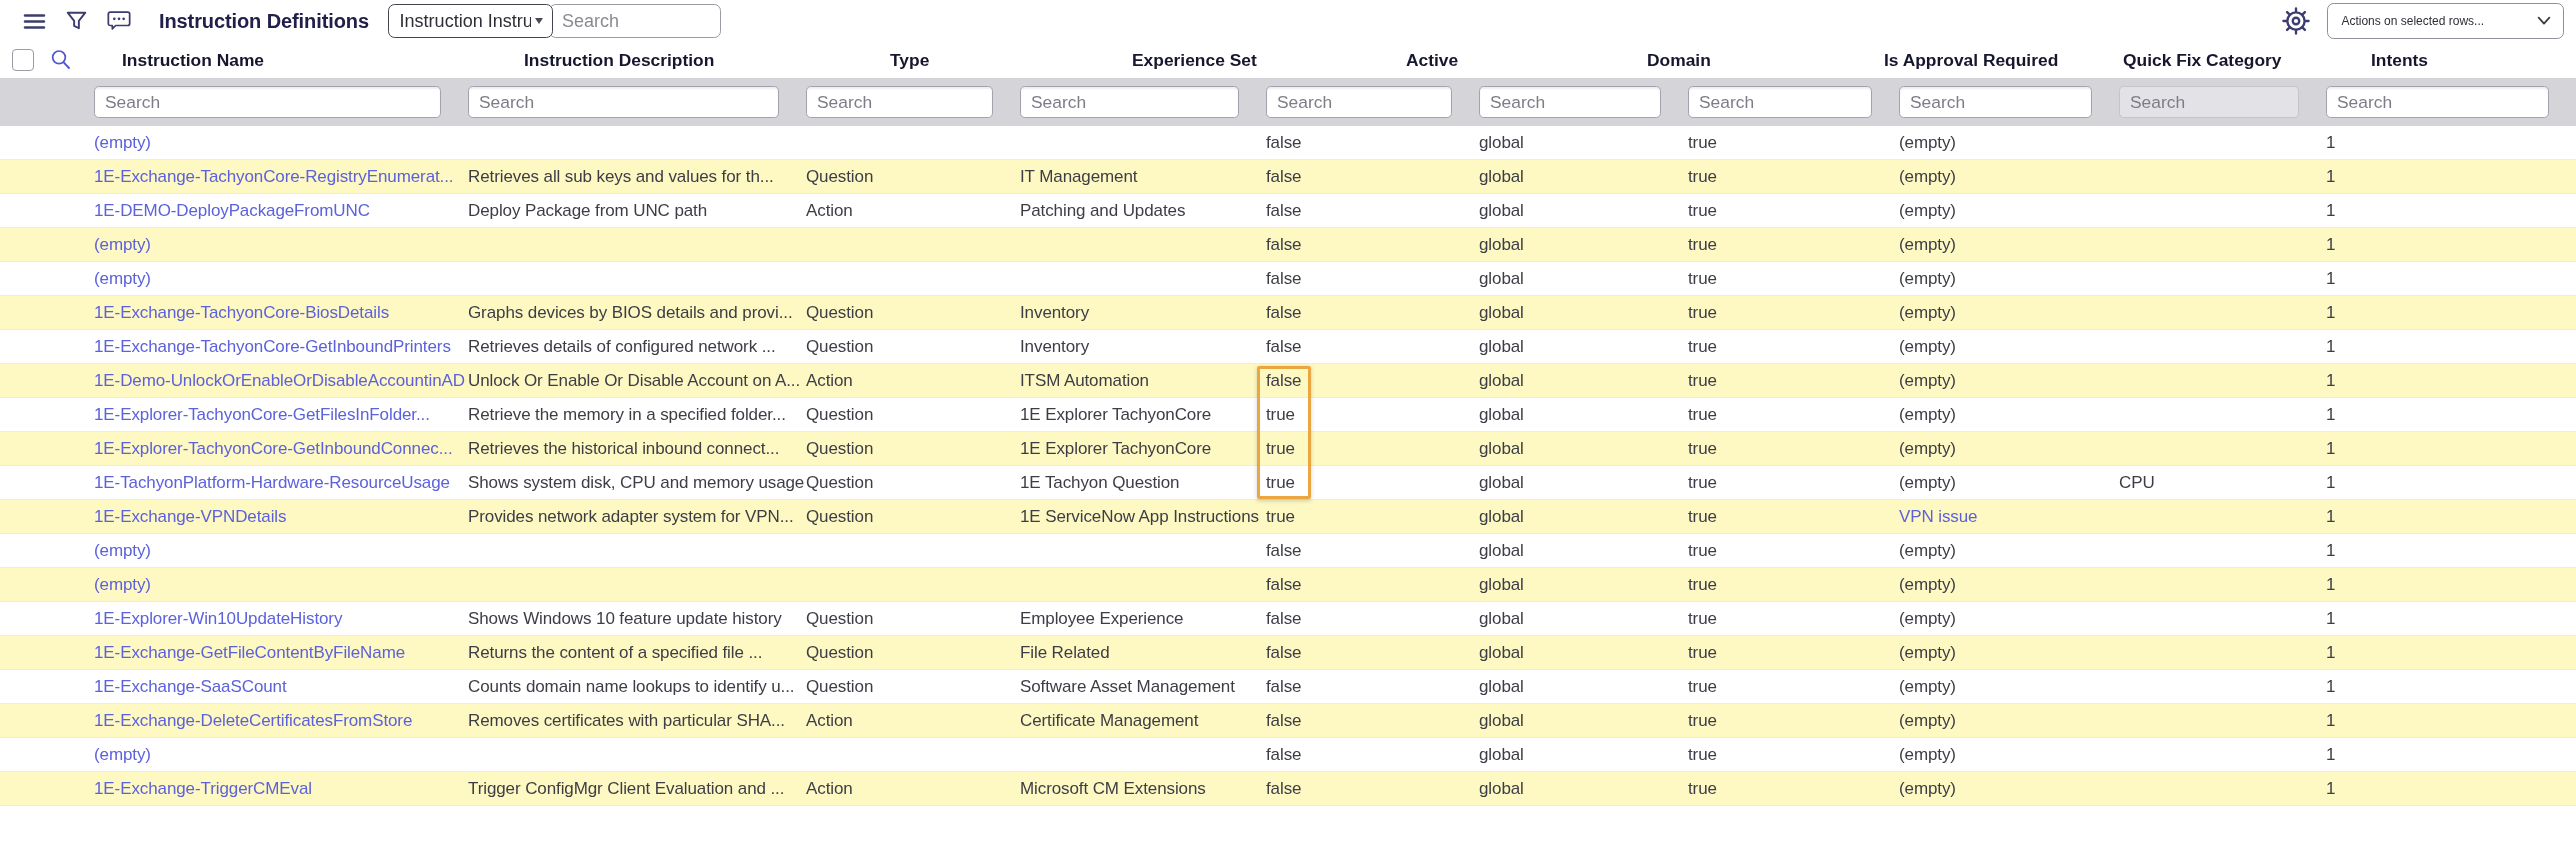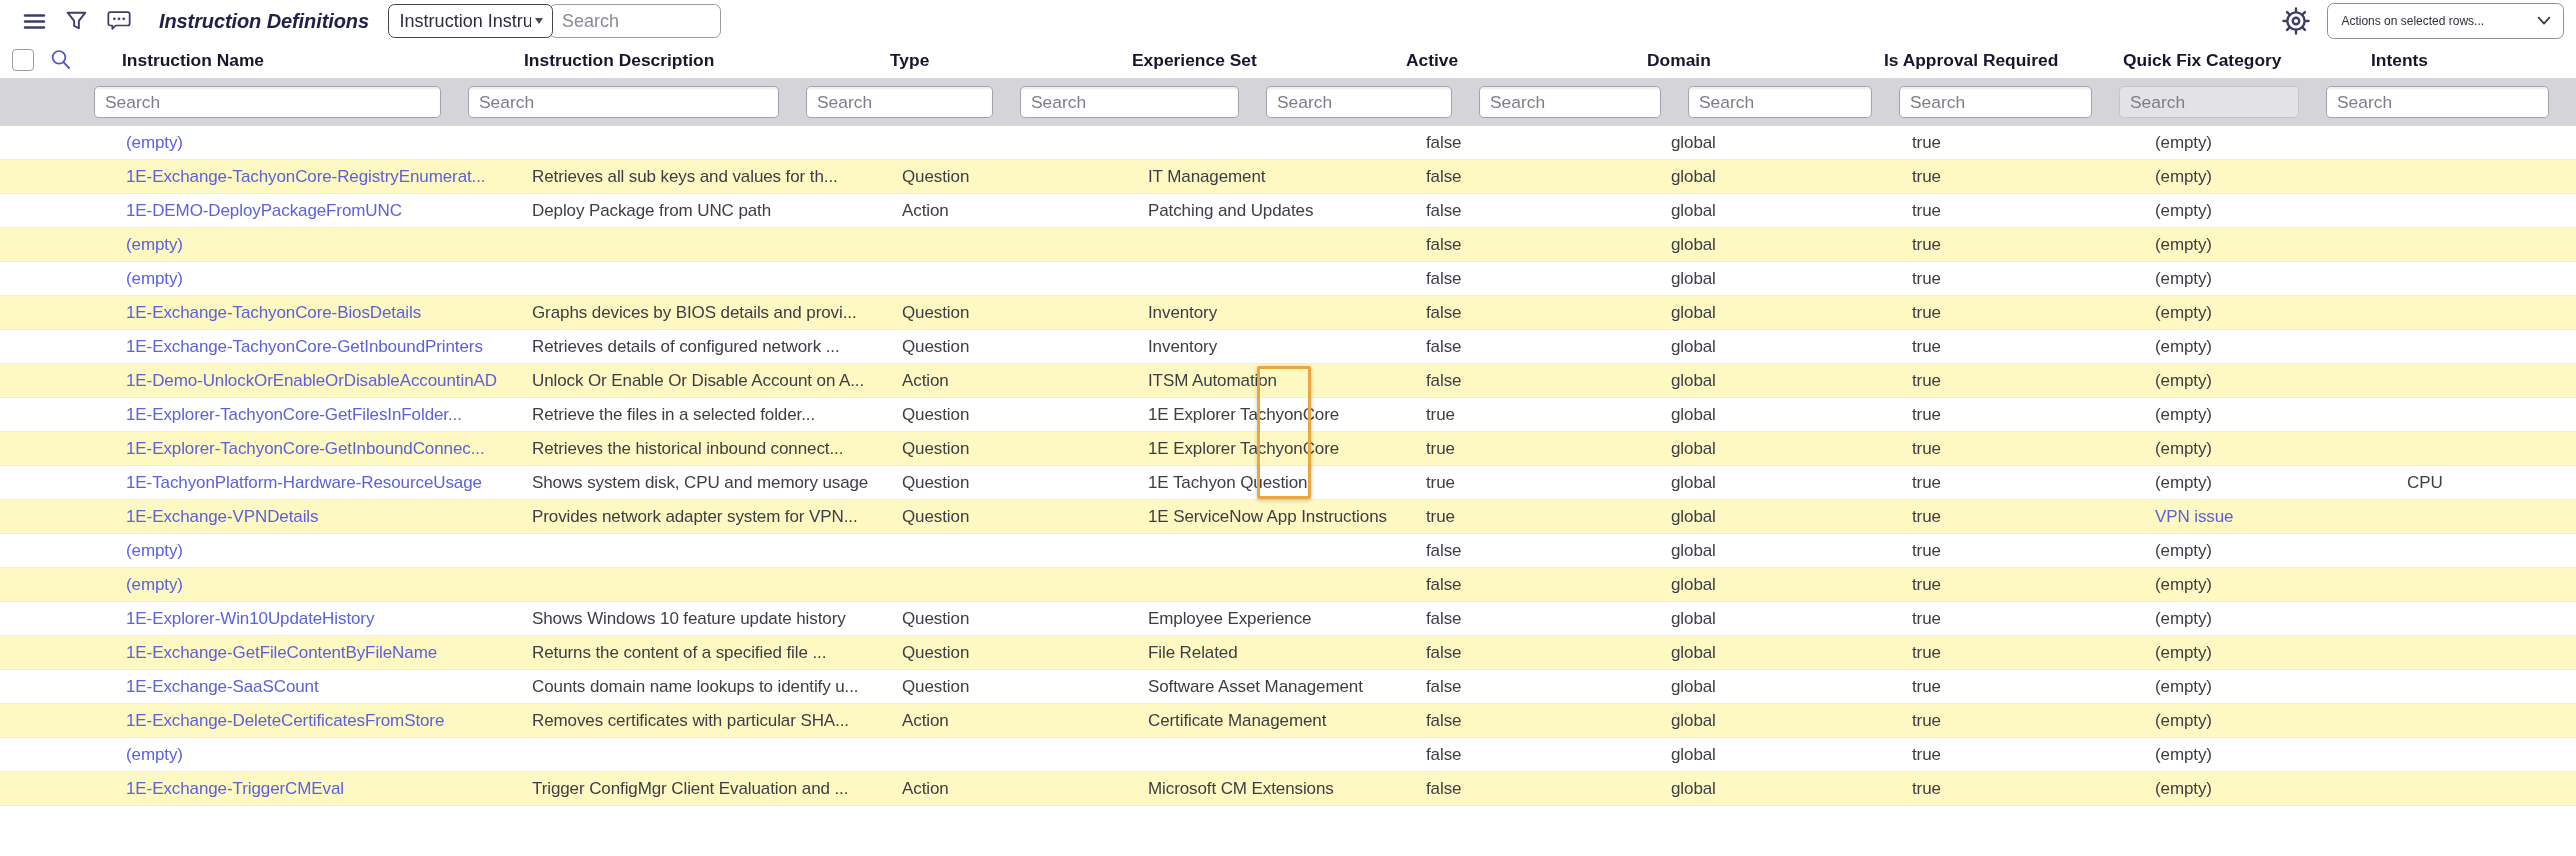--- a/index.html
+++ b/index.html
@@ -7,21 +7,21 @@
     font-family: "Liberation Sans", "DejaVu Sans", sans-serif;
     background: #ffffff; }
   .app { position: relative; width: 2576px; height: 857px; background:#fff; }
 
   
   .toolbar { height: 42px; display: flex; align-items: center; background:#fff; position: relative; }
   .tb-icon { display:flex; align-items:center; justify-content:center; cursor:pointer; }
   .icon-burger { margin-left: 23px; width: 23px; }
   .icon-funnel { margin-left: 19px; width: 23px; }
   .icon-comment { margin-left: 19px; width: 24px; }
-  .tb-title { margin-left: 28px; font-size: 20px; font-weight: 700; color: #20204a; letter-spacing: -0.1px; white-space: nowrap; font-style: italic; }
+  .tb-title { margin-left: 28px; font-size: 20px; font-weight: 700; color: #20204a; letter-spacing: -0.1px; white-space: nowrap; }
   .view-select { margin-left: 19px; height: 34px; width: 165px; border: 1.7px solid #44444c; border-radius: 6.7px;
     background:#fff; display:flex; align-items:center; padding: 0 9.4px 0 10.7px; cursor:pointer; position:relative; z-index:2; }
   .view-select .vs-label { font-size: 18px; color:#2e2e38; white-space:nowrap; overflow:hidden; flex:1; }
   .caret-down { width:0; height:0; border-left:4.7px solid transparent; border-right:4.7px solid transparent;
     border-top:6px solid #4a4a52; margin-left:4px; flex:none; }
   .global-search { height: 34px; width: 172px; margin-left: -4px; border: 1.3px solid #9b9ba3; border-radius: 6.7px;
     background:#fff; font-size: 18px; color:#3d3d46; padding: 0 12px; outline:none; }
   .global-search::placeholder { color:#8a8a93; opacity:1; }
   .tb-spacer { flex: 1; }
   .icon-gear { width: 29.5px; margin-right: 16px; }
@@ -43,21 +43,21 @@
   .icon-magnifier { width: 24px; flex:none; cursor:pointer; }
 
   .filter-row { height: 48px; background: #d4d4d9; align-items: center; }
   .filter-row .fcell { padding-right: 27px; }
   .filter-input { width: 100%; height: 32px; border: 1.3px solid #a3a3ad; border-radius: 4.7px; background:#fff;
     font-size: 17.4px; color:#3d3d46; padding: 0 10px; outline:none; box-shadow: inset 0 2px 2px rgba(0,0,0,0.07); }
   .filter-input::placeholder { color:#7d7d87; opacity:1; }
   .filter-input:disabled { background:#e2e2e7; border-color:#c4c4cb; box-shadow:none; color:#86868f; }
 
   .tbody { background:#fff; }
-  .trow { height: 34px; align-items: center; background:#fff; border-bottom: 0.7px solid #ececef; cursor: default; gap: 32px; }
+  .trow { height: 34px; align-items: center; background:#fff; border-bottom: 0.7px solid #ececef; cursor: default; }
   .trow.alt { background: #fef9c3; }
   .cell { font-size: 17px; color: #3d3d46; white-space: nowrap; overflow: hidden; padding-right: 17.4px; letter-spacing: -0.1px; }
   .cell.link { color: #5c61dc; cursor: pointer; }
   .col-order { padding-right: 14.8px; }
 
   
   .active-highlight { position: absolute; left: 1257px; top: 366px; width: 54px; height: 133px;
     border: 3px solid #eaa640; border-radius: 2px; box-shadow: 0 1.3px 4px rgba(0,0,0,0.18); pointer-events: none; }
 
   svg { display:block; }
@@ -262,21 +262,21 @@
         <div class="cell col-active">false</div>
         <div class="cell col-domain">global</div>
         <div class="cell col-approval">true</div>
         <div class="cell col-quick_fix">(empty)</div>
         <div class="cell col-intents"></div>
         <div class="cell col-order">1</div>
       </div>
       <div class="grid trow">
         <div></div>
         <div class="cell col-name link">1E-Explorer-TachyonCore-GetFilesInFolder...</div>
-        <div class="cell col-description">Retrieve the files in a selected folder...</div>
+        <div class="cell col-description">Retrieve the memory in a specified folder...</div>
         <div class="cell col-type">Question</div>
         <div class="cell col-set">1E Explorer TachyonCore</div>
         <div class="cell col-active">true</div>
         <div class="cell col-domain">global</div>
         <div class="cell col-approval">true</div>
         <div class="cell col-quick_fix">(empty)</div>
         <div class="cell col-intents"></div>
         <div class="cell col-order">1</div>
       </div>
       <div class="grid trow alt">

